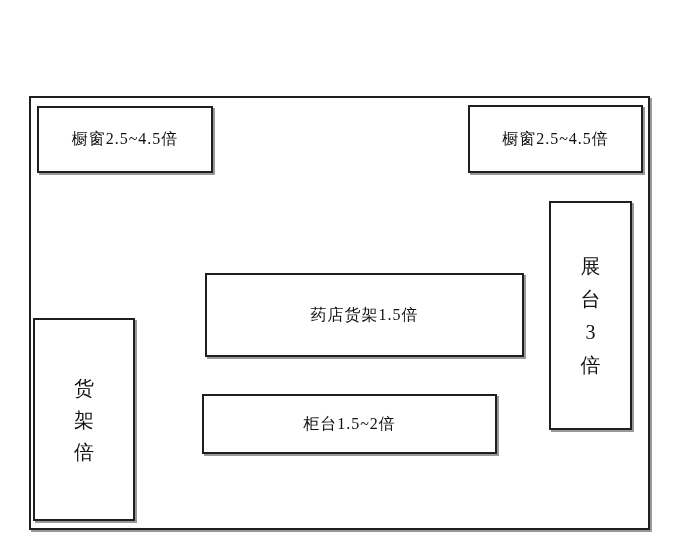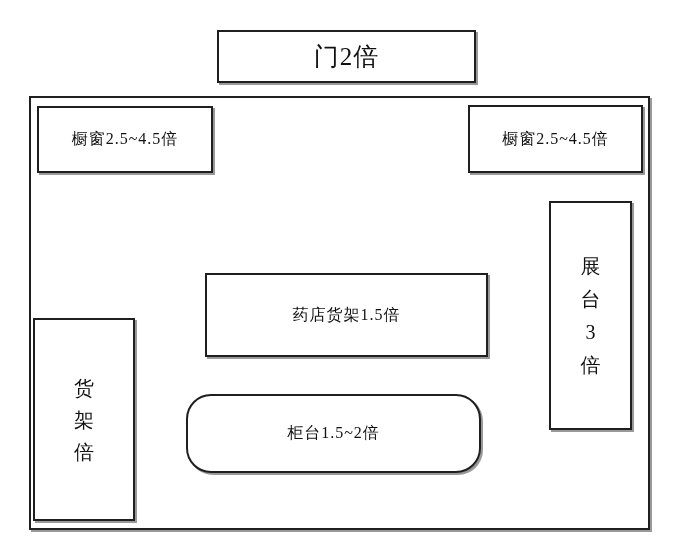--- a/index.html
+++ b/index.html
@@ -50,31 +50,28 @@
   }
   .shelf .vline { line-height: 32px; }
 
   
   .door     { left: 217px; top: 30px;  width: 259px; height: 53px; }
   .room     { left: 29px;  top: 96px;  width: 621px; height: 434px; }
   .win-left { left: 37px;  top: 106px; width: 176px; height: 67px; }
   .win-right{ left: 468px; top: 105px; width: 175px; height: 68px; }
   .stand    { left: 549px; top: 201px; width: 83px;  height: 229px; }
   .shelf    { left: 33px;  top: 318px; width: 102px; height: 203px; }
-  .pharmacy { left: 205px; top: 273px; width: 283px; height: 84px; }
-  .counter  { left: 186px; top: 394px; width: 295px; height: 79px; border-radius: 25px; }
+  .pharmacy { left: 205px; top: 273px; width: 319px; height: 84px; }
+  .counter  { left: 202px; top: 394px; width: 295px; height: 60px; }
 </style>
 </head>
 <body>
 
 <div class="canvas">
 
-  <div class="box door">
-    <span class="door-label">门2倍</span>
-  </div>
 
   <div class="box room"></div>
 
   <div class="box win-left">
     <span class="label">橱窗2.5~4.5倍</span>
   </div>
 
   <div class="box win-right">
     <span class="label">橱窗2.5~4.5倍</span>
   </div>

